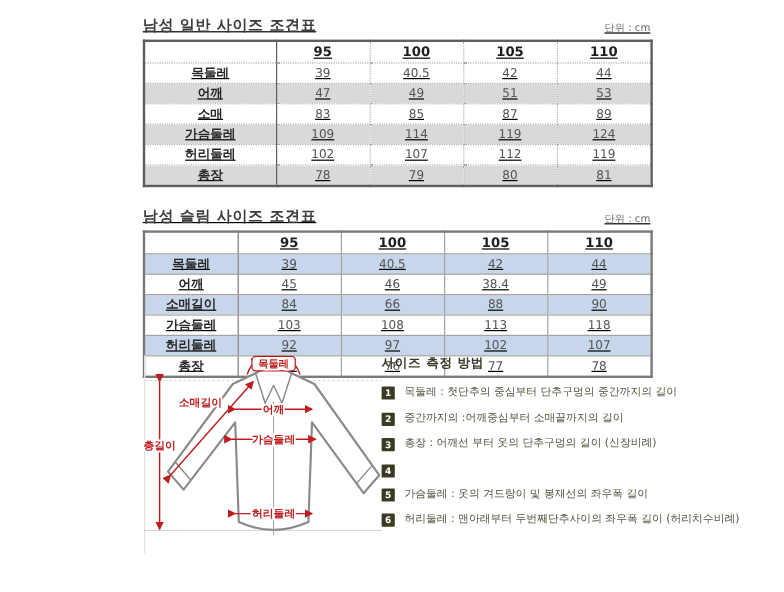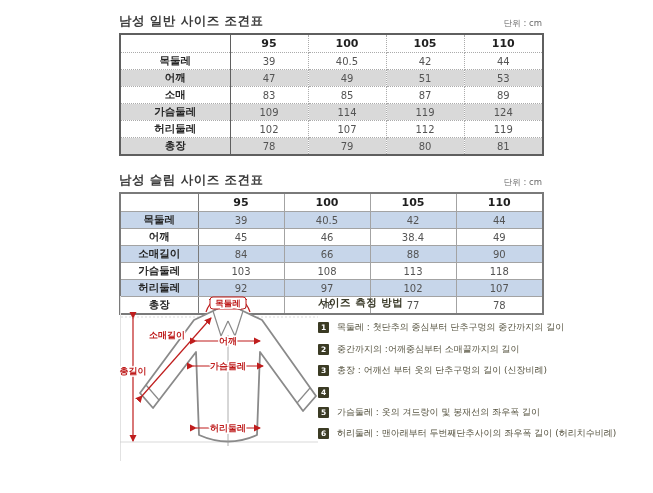--- a/index.html
+++ b/index.html
@@ -1,18 +1,18 @@
 <!DOCTYPE html>
 <html><head>
 <meta charset="utf-8">
 <style>
   html,body{margin:0;padding:0;background:#fff;}
   #page{position:relative;width:653px;height:493px;background:#fff;overflow:hidden;
         font-family:"DejaVu Sans","Liberation Sans",sans-serif;}
-  .sec{position:absolute;left:119px;width:423px;}
+  .sec{position:absolute;left:119px;width:423px;text-decoration:underline;}
   .sec-head{display:flex;justify-content:space-between;align-items:flex-end;margin-bottom:3px;}
   .sec-title{font-size:12.5px;font-weight:bold;color:#3b3b3b;letter-spacing:0.5px;}
   .sec-unit{font-size:8.5px;color:#6a6a6a;}
   table.t{border-collapse:collapse;table-layout:fixed;width:423px;}
   table.t th,table.t td{text-align:center;padding:0;overflow:hidden;white-space:nowrap;}
   table.t th{height:17px;font-size:11px;font-weight:bold;color:#1f1f1f;}
   table.t td{height:16px;font-size:10px;color:#545454;}
   table.t td.lbl{font-size:10.5px;font-weight:bold;color:#262626;}
   
   .t1{border:2px solid #5f5f5f;}

